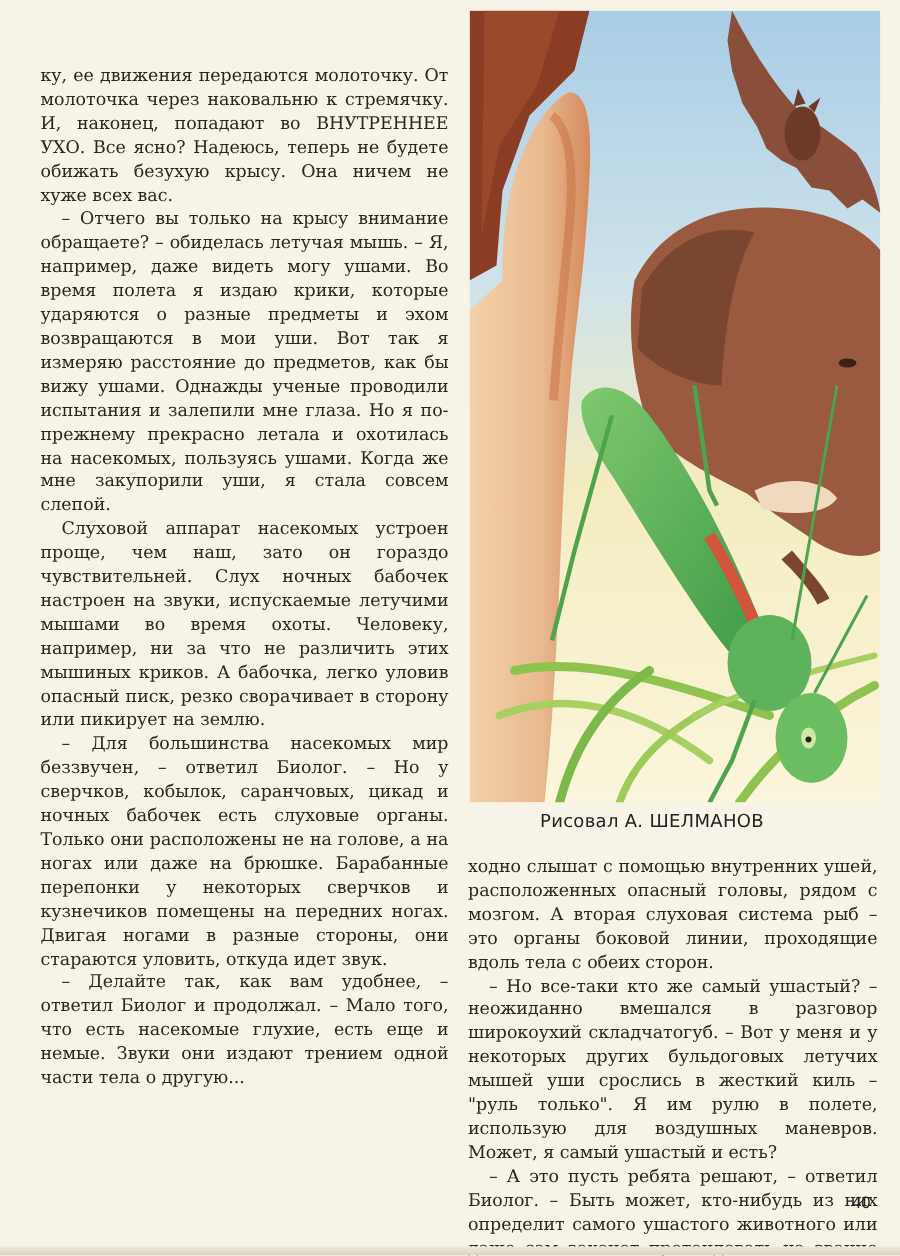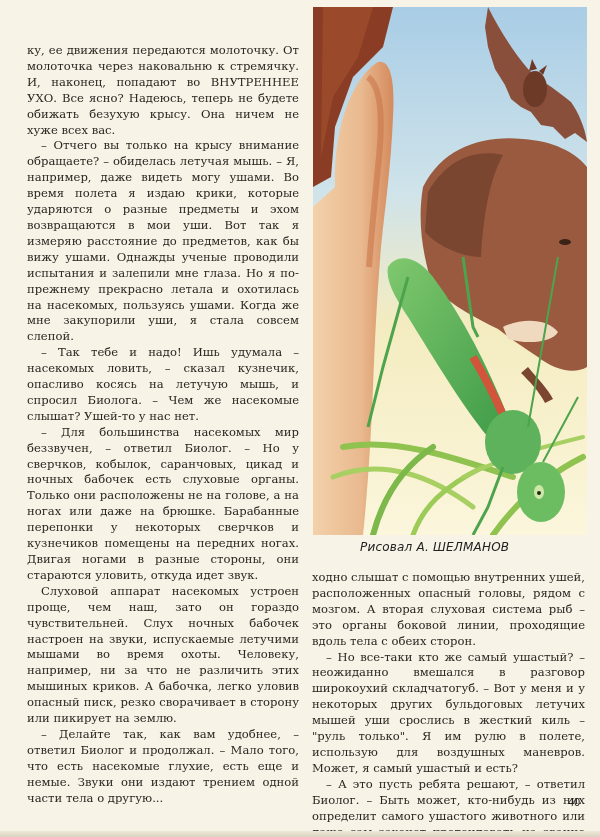--- a/index.html
+++ b/index.html
@@ -27,40 +27,39 @@
     .col p { margin: 0; text-indent: 14px; }
     .col p.noindent { text-indent: 0; }
     .illus {
       position: absolute; left: 313px; top: 7px; width: 274px; height: 528px;
       overflow: hidden; background: #fbf6dc;
     }
     .illus svg { display: block; }
     .caption {
       position: absolute; left: 360px; top: 540px; width: 200px;
       font-family: "DejaVu Sans", "Liberation Sans", sans-serif;
-      font-style: italic; font-size: 12px; color: #222;
+      font-size: 12px; color: #222;
       letter-spacing: 0.2px;
     }
     .page-number {
       position: absolute; left: 568px; top: 796px;
       font-family: "Liberation Sans", "DejaVu Sans", sans-serif;
       font-size: 11px; color: #222;
     }
   </style>
 </head>
 <body>
 
 <div class="page">
 
   <div class="col col-left">
     <p class="noindent">ку, ее движения передаются молоточку. От молоточка через наковальню к стремячку. И, наконец, попадают во ВНУТРЕННЕЕ УХО. Все ясно? Надеюсь, теперь не будете обижать безухую крысу. Она ничем не хуже всех вас.</p>
     <p>– Отчего вы только на крысу внимание обращаете? – обиделась летучая мышь. – Я, например, даже видеть могу ушами. Во время полета я издаю крики, которые ударяются о разные предметы и эхом возвращаются в мои уши. Вот так я измеряю расстояние до предметов, как бы вижу ушами. Однажды ученые проводили испытания и залепили мне глаза. Но я по-прежнему прекрасно летала и охотилась на насекомых, пользуясь ушами. Когда же мне закупорили уши, я стала совсем слепой.</p>
-    <p>– Так тебе и надо! Ишь удумала – насекомых ловить, – сказал кузнечик, опасливо косясь на летучую мышь, и спросил Биолога. – Чем же насекомые слышат? Ушей-то у нас нет.</p>
+    <p>Слуховой аппарат насекомых устроен проще, чем наш, зато он гораздо чувствительней. Слух ночных бабочек настроен на звуки, испускаемые летучими мышами во время охоты. Человеку, например, ни за что не различить этих мышиных криков. А бабочка, легко уловив опасный писк, резко сворачивает в сторону или пикирует на землю.</p>
     <p>– Для большинства насекомых мир беззвучен, – ответил Биолог. – Но у сверчков, кобылок, саранчовых, цикад и ночных бабочек есть слуховые органы. Только они расположены не на голове, а на ногах или даже на брюшке. Барабанные перепонки у некоторых сверчков и кузнечиков помещены на передних ногах. Двигая ногами в разные стороны, они стараются уловить, откуда идет звук.</p>
-    <p>Слуховой аппарат насекомых устроен проще, чем наш, зато он гораздо чувствительней. Слух ночных бабочек настроен на звуки, испускаемые летучими мышами во время охоты. Человеку, например, ни за что не различить этих мышиных криков. А бабочка, легко уловив опасный писк, резко сворачивает в сторону или пикирует на землю.</p>
     <p>– Делайте так, как вам удобнее, – ответил Биолог и продолжал. – Мало того, что есть насекомые глухие, есть еще и немые. Звуки они издают трением одной части тела о другую...</p>
 
   </div>
 
   <div class="illus">
     <svg width="274" height="528" viewBox="0 0 274 528">
       <defs>
         <linearGradient id="sky" x1="0" y1="0" x2="0" y2="1">
           <stop offset="0" stop-color="#a9cde6"></stop>
           <stop offset="0.35" stop-color="#cfe3ea"></stop>

